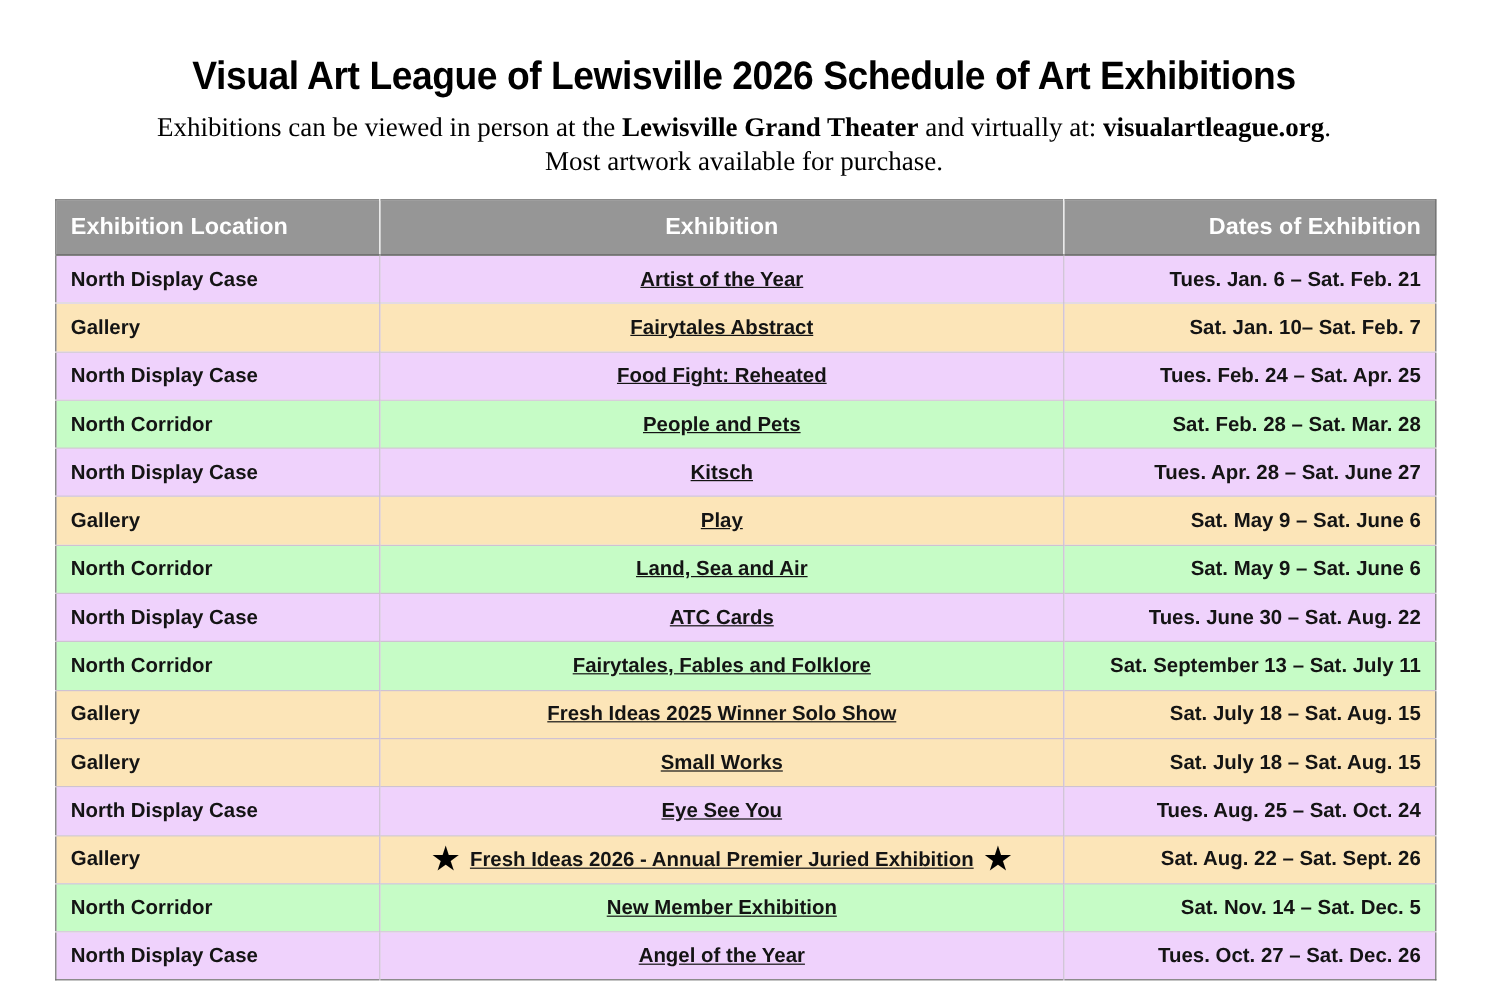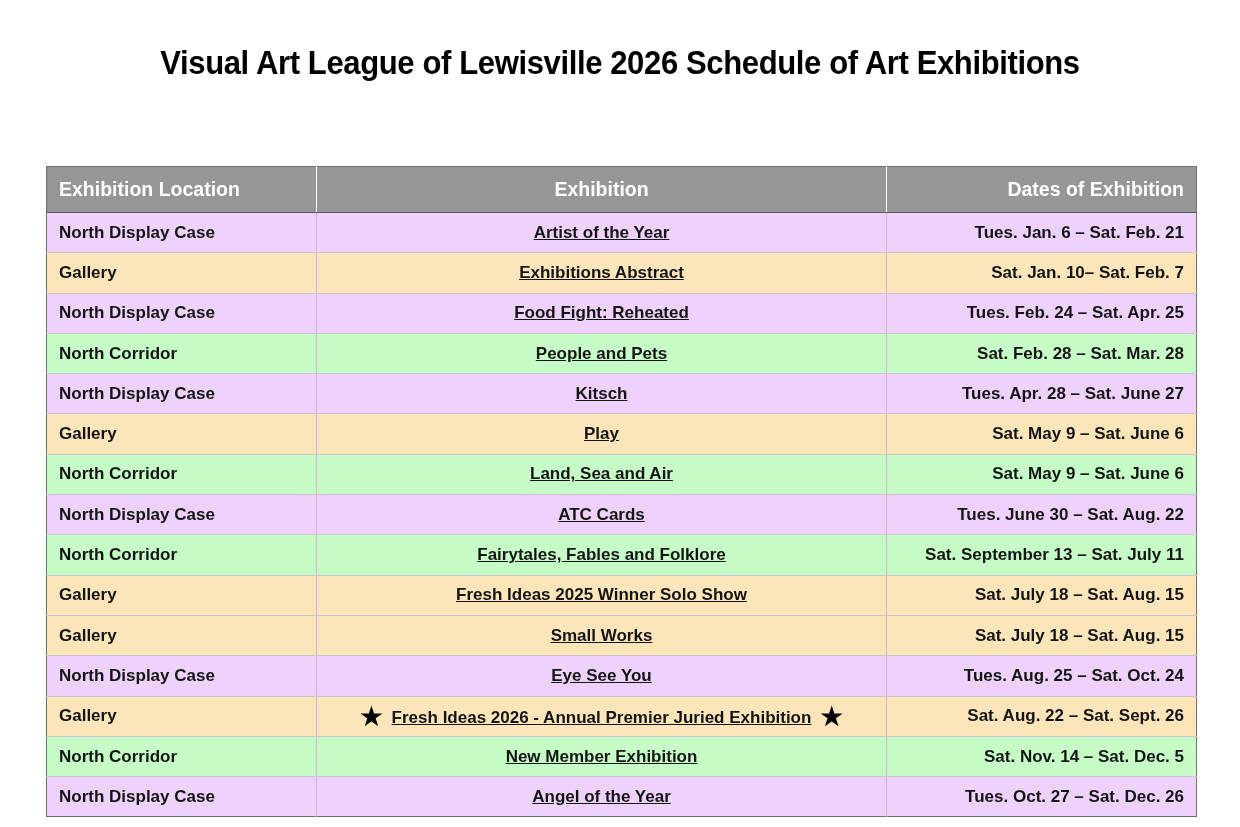--- a/index.html
+++ b/index.html
@@ -122,20 +122,24 @@
   .star-right { margin-left: 9px; }
 </style>
 </head>
 <body>
 
 <div class="page">
 
   <div class="heading-block">
     <h1 class="doc-title">Visual Art League of Lewisville 2026 Schedule of Art Exhibitions</h1>
 
+    <div class="subtitle">
+      <span>Exhibitions can be viewed in person at the </span><span class="b">Lewisville Grand Theater</span><span> and virtually at: </span><span class="b">visualartleague.org</span><span>.</span>
+      <span class="subtitle-line2">Most artwork available for purchase.</span>
+    </div>
   </div>
 
   <div class="table-wrap">
     <table class="schedule">
       <colgroup>
         <col class="c-loc">
         <col class="c-exh">
         <col class="c-dates">
       </colgroup>
       <thead>
@@ -146,21 +150,21 @@
         </tr>
       </thead>
       <tbody id="schedule-body">
           <tr class="row-lavender">
             <td class="cell-loc">North Display Case</td>
             <td class="cell-exh">Artist of the Year</td>
             <td class="cell-dates">Tues. Jan. 6 – Sat. Feb. 21</td>
           </tr>
           <tr class="row-peach">
             <td class="cell-loc">Gallery</td>
-            <td class="cell-exh">Exhibitions Abstract</td>
+            <td class="cell-exh">Fairytales Abstract</td>
             <td class="cell-dates">Sat. Jan. 10– Sat. Feb. 7</td>
           </tr>
           <tr class="row-lavender">
             <td class="cell-loc">North Display Case</td>
             <td class="cell-exh">Food Fight: Reheated</td>
             <td class="cell-dates">Tues. Feb. 24 – Sat. Apr. 25</td>
           </tr>
           <tr class="row-green">
             <td class="cell-loc">North Corridor</td>
             <td class="cell-exh">People and Pets</td>

